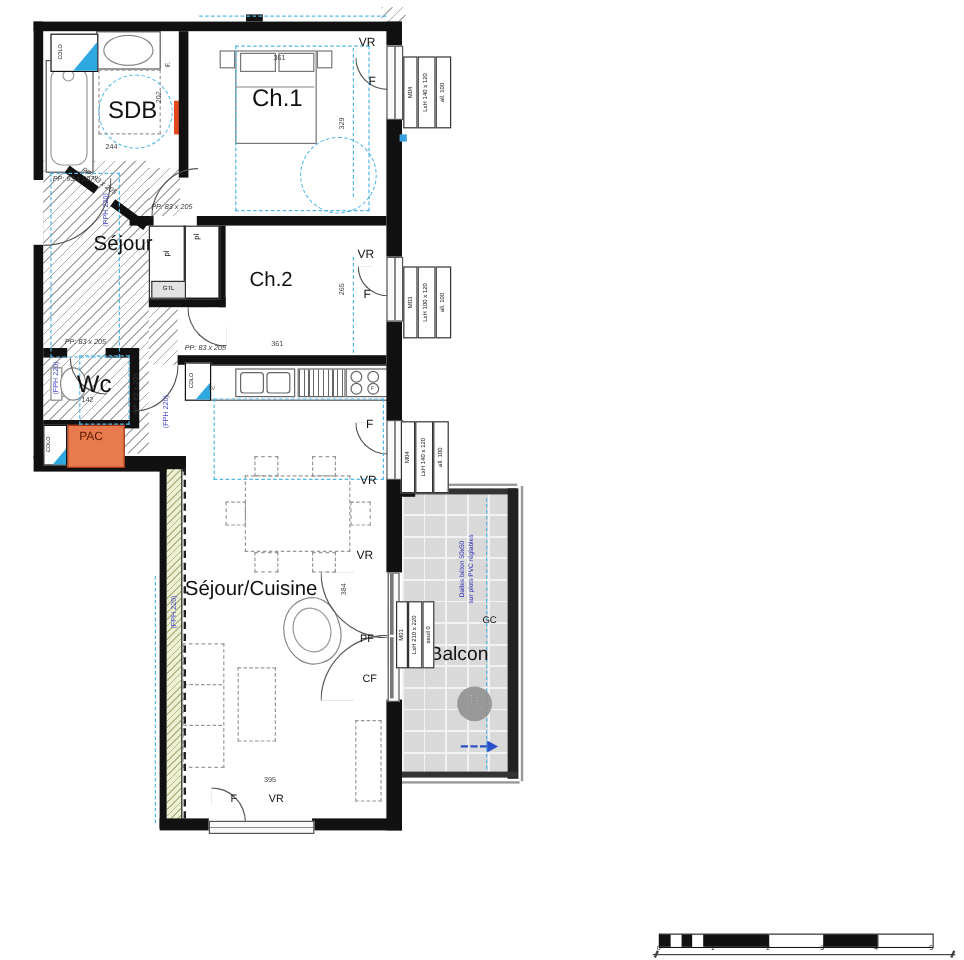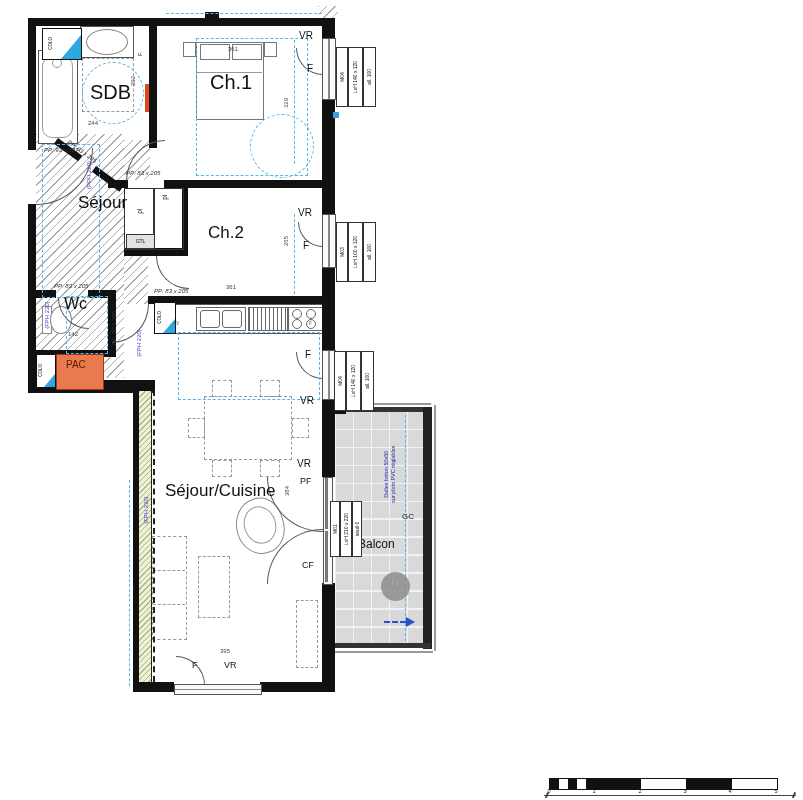--- a/index.html
+++ b/index.html
@@ -181,33 +181,33 @@
   <div class="dc" style="left:82px;top:62px;width:60px;height:60px;border-radius:50%;"></div>
   <div class="dc" style="left:294px;top:40px;width:0;height:124px;border-width:0 0 0 1px;"></div>
   <div class="dc" style="left:294px;top:214px;width:0;height:80px;border-width:0 0 0 1px;"></div>
   <div class="dc" style="left:166px;top:13px;width:156px;height:0;border-width:1px 0 0 0;"></div>
   <div class="dc" style="left:129px;top:480px;width:0;height:206px;border-width:0 0 0 1px;"></div>
 
   <div class="lb" style="left:90px;top:82px;font-size:20px;">SDB</div>
   <div class="lb" style="left:210px;top:72px;font-size:20px;">Ch.1</div>
   <div class="lb" style="left:78px;top:194px;font-size:17px;">Séjour</div>
   <div class="lb" style="left:208px;top:224px;font-size:17px;">Ch.2</div>
-  <div class="lb" style="left:64px;top:296px;font-size:16px;">Wc</div>
+  <div class="lb" style="left:64px;top:311px;font-size:20px;">Wc</div>
   <div class="lb" style="left:66px;top:360px;font-size:10px;color:#5a1a00;">PAC</div>
-  <div class="lb" style="left:165px;top:482px;font-size:17px;text-align:right;">Séjour/Cuisine</div>
-  <div class="lb" style="left:358px;top:538px;font-size:12px;">Balcon</div>
+  <div class="lb" style="left:154px;top:482px;font-size:17px;text-align:right;">Séjour/Cuisine</div>
+  <div class="lb" style="left:358px;top:538px;font-size:16px;">Balcon</div>
 
   <div class="lb opn" style="left:299px;top:31px;">VR</div>
   <div class="lb opn" style="left:307px;top:64px;">F</div>
   <div class="lb opn" style="left:298px;top:208px;">VR</div>
   <div class="lb opn" style="left:303px;top:241px;">F</div>
   <div class="lb opn" style="left:305px;top:350px;">F</div>
   <div class="lb opn" style="left:300px;top:396px;">VR</div>
   <div class="lb opn" style="left:297px;top:459px;">VR</div>
-  <div class="lb" style="left:300px;top:477px;font-size:9px;">PF</div>
+  <div class="lb" style="left:300px;top:528px;font-size:9px;">PF</div>
   <div class="lb" style="left:302px;top:561px;font-size:9px;">CF</div>
   <div class="lb" style="left:192px;top:661px;font-size:9px;">F</div>
   <div class="lb" style="left:224px;top:661px;font-size:9px;">VR</div>
   <div class="lb" style="left:402px;top:513px;font-size:8px;">GC</div>
 
   <div class="tag" style="left:326px;top:57px;width:60px;">
     <div class="tagcell" style="height:10px;">M04</div>
     <div class="tagcell" style="height:13px;">LxH 140 x 120</div>
     <div class="tagcell" style="height:11px;">all. 100</div>
   </div>

